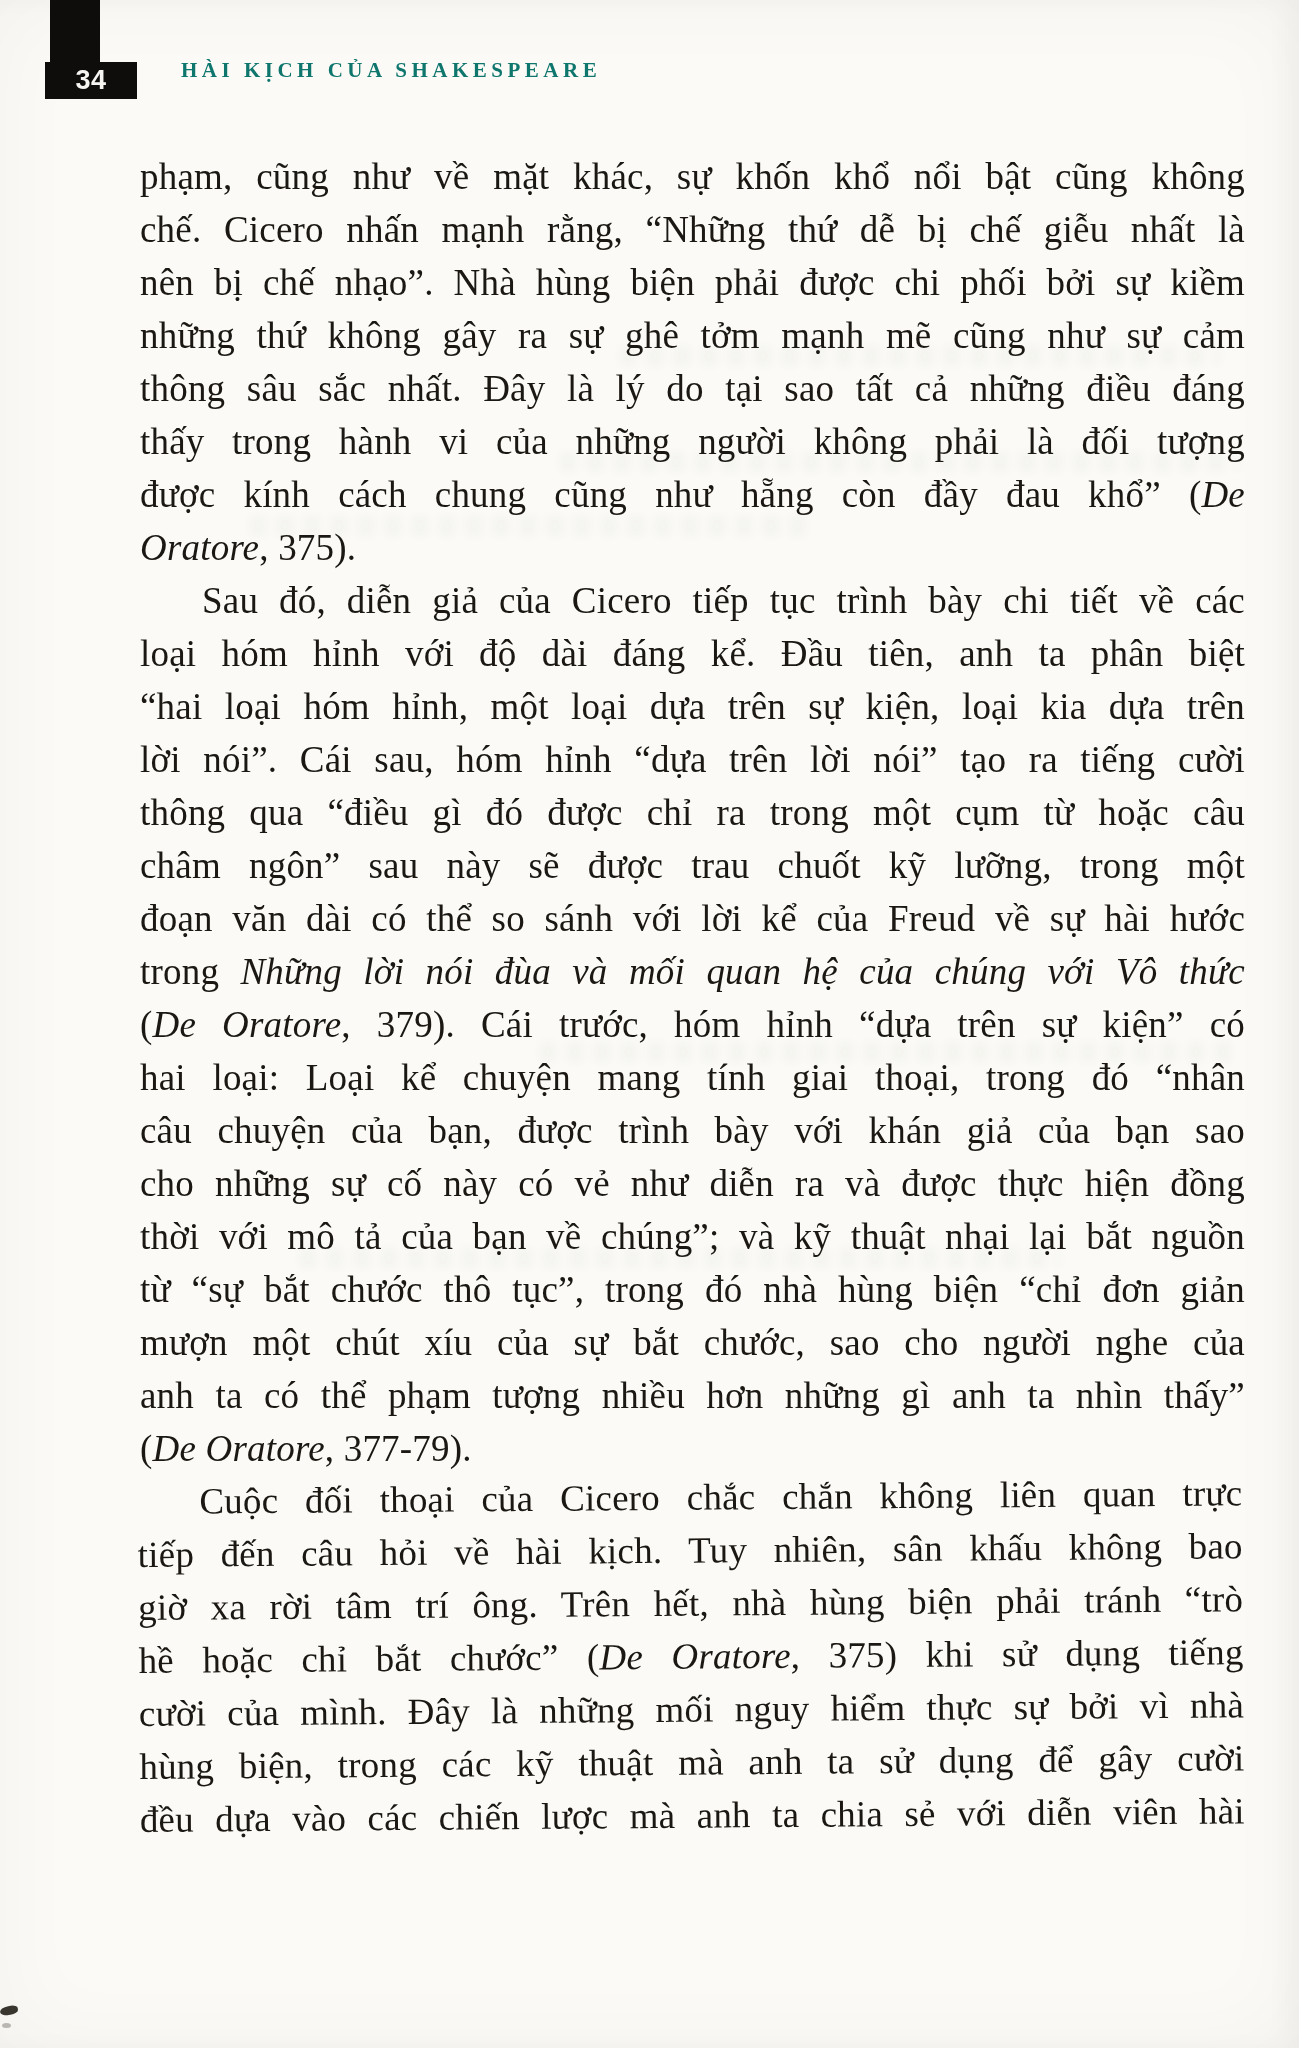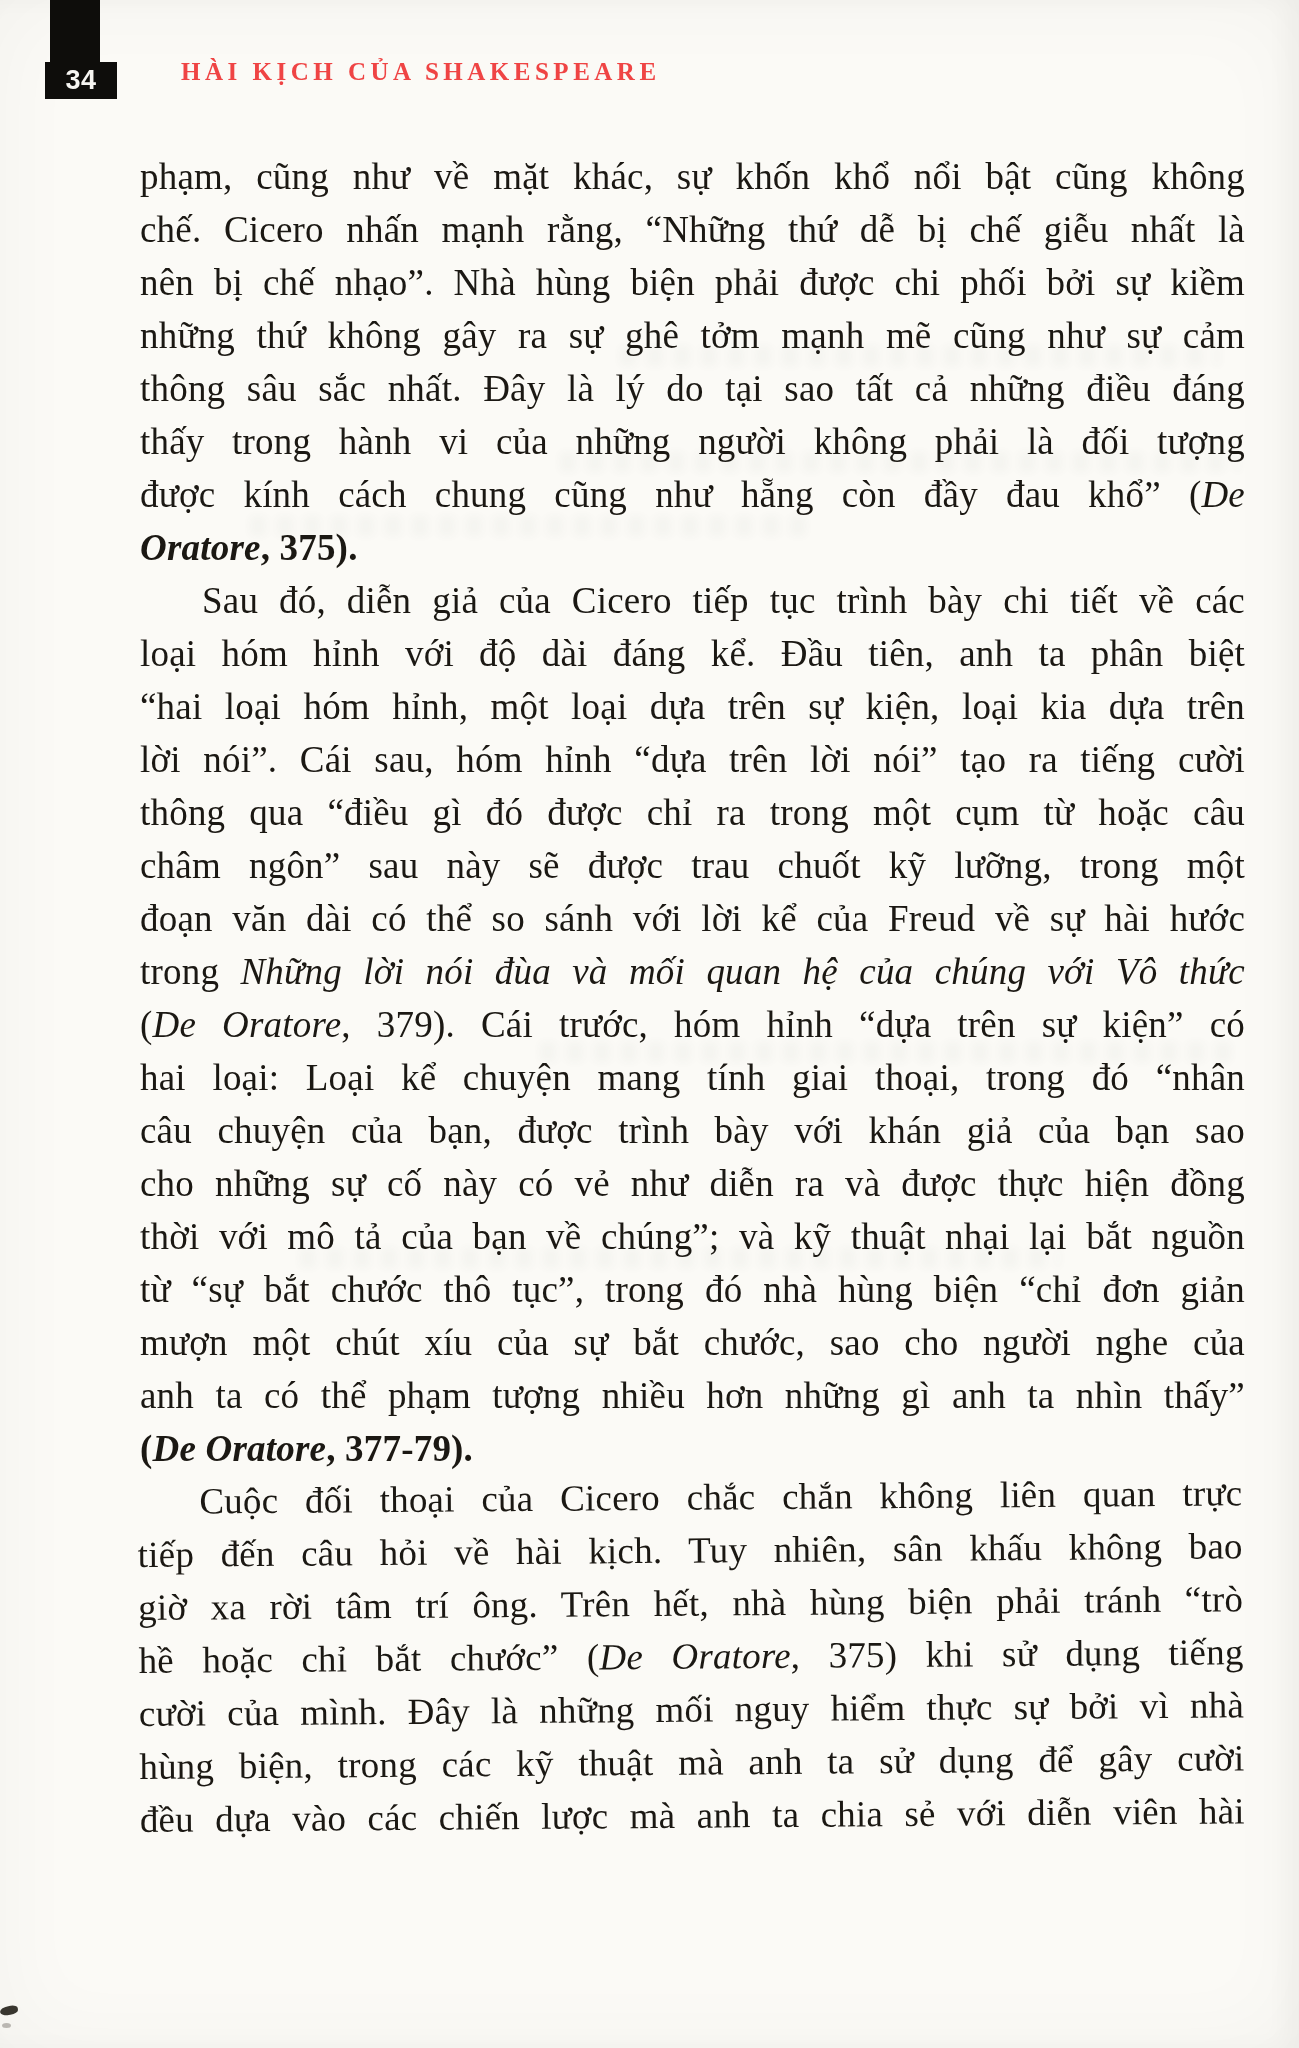--- a/index.html
+++ b/index.html
@@ -15,53 +15,53 @@
     box-shadow: inset 0 0 90px rgba(0,0,0,0.035), inset -14px 0 22px rgba(0,0,0,0.03);
   }
   
   .tab-ribbon {
     position: absolute; left: 50px; top: 0;
     width: 50px; height: 62px;
     background: var(--tab, #0e0d0b);
   }
   .tab-box {
     position: absolute; left: 45px; top: 62px;
-    width: 72px; height: 37px;
+    width: 92px; height: 37px;
     background: var(--tab, #0e0d0b);
     display: flex; align-items: center; justify-content: center;
   }
   .tab-box .num {
     color: #f6f5f2;
     font-family: "Liberation Sans", sans-serif;
     font-weight: bold; font-size: 27px; line-height: 1;
     letter-spacing: 0.5px;
   }
   
   .running-header {
     position: absolute; left: 181px; top: 58px;
-    font-weight: bold; font-size: 25px;
+    font-weight: bold; font-size: 21px;
     letter-spacing: 4.5px;
-    color: #ef4444;
+    color: #0f766e;
     white-space: nowrap;
   }
   
   .body-text {
     position: absolute; left: 140px; top: 150px;
     width: 1105px;
   }
   .para { margin: 0; }
   .para.indent .line:first-child { text-indent: 62px; }
   .line {
     font-size: 37px; line-height: 53px;
     text-align: justify;
     text-align-last: justify;
     white-space: normal;
     letter-spacing: 0.2px;
   }
-  .line.no-just { text-align: right; text-align-last: left; font-weight: bold; }
+  .line.no-just { text-align: right; text-align-last: left; }
   .it { font-style: italic; }
   .para.skew {
     transform: rotate(-0.45deg);
     transform-origin: 0% 100%;
   }
   
   .ghost {
     position: absolute; height: 20px;
     background: repeating-linear-gradient(90deg,
       rgba(70, 90, 80, 0.35) 0 16px, rgba(70,90,80,0) 16px 27px);

